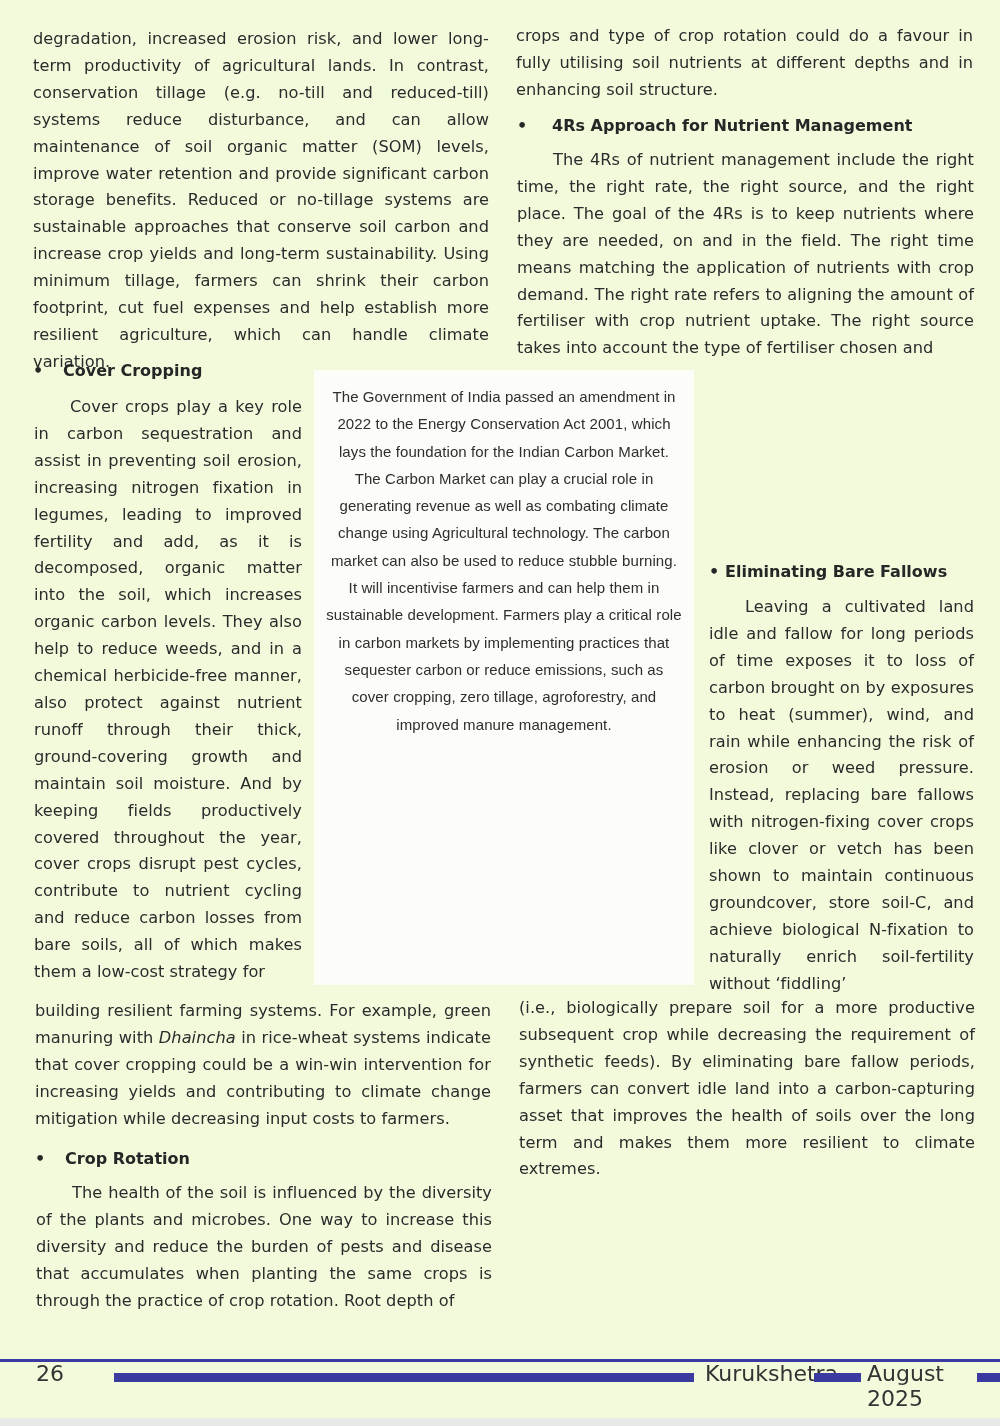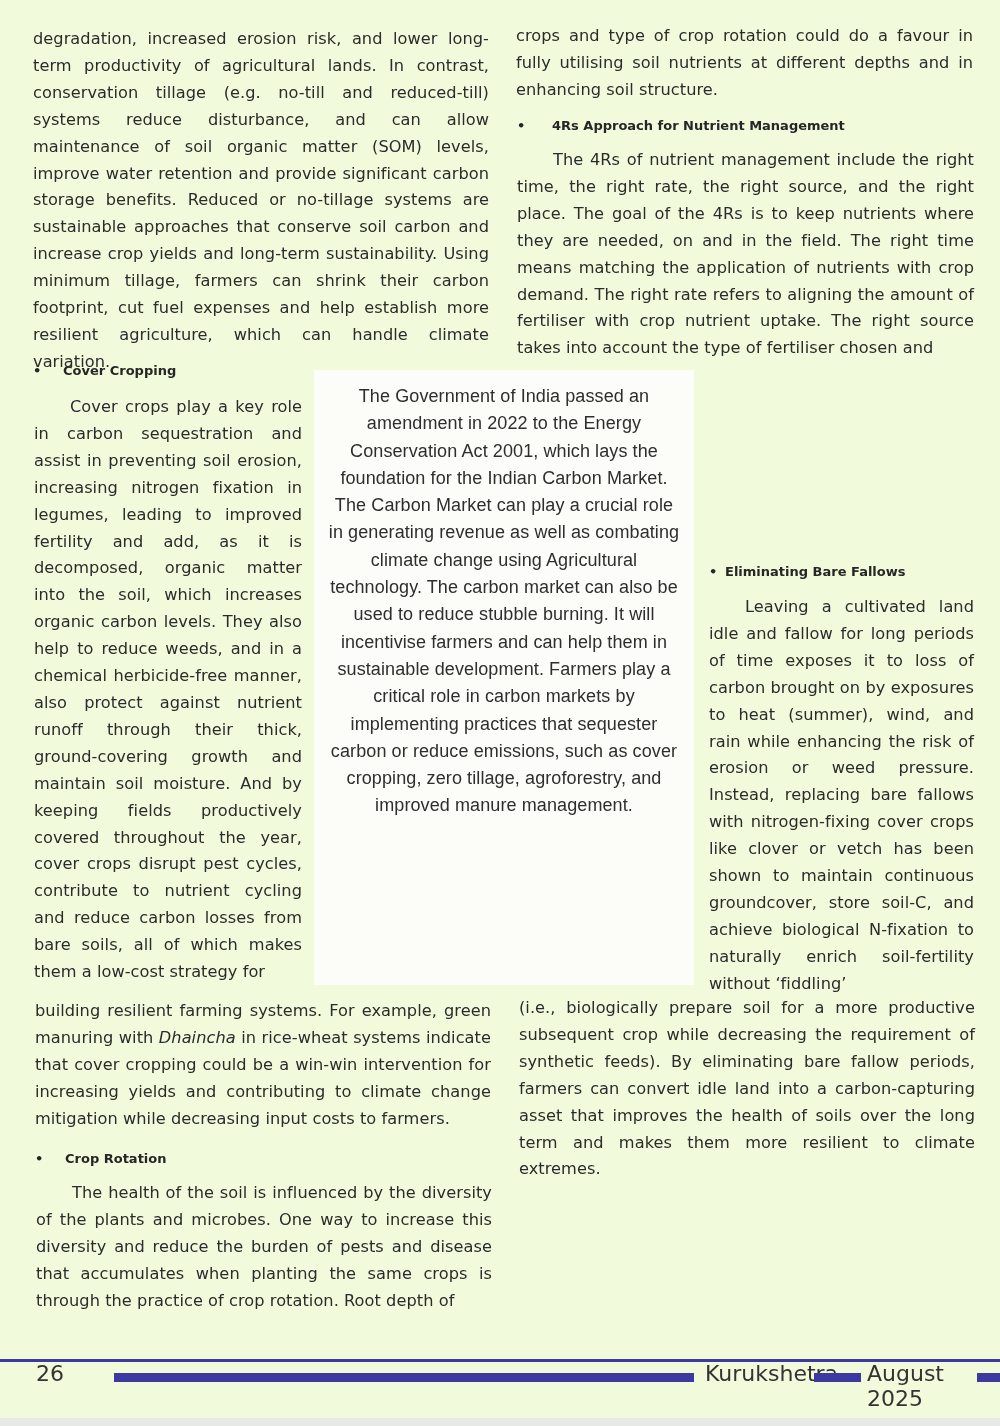--- a/index.html
+++ b/index.html
@@ -11,32 +11,32 @@
   }
   .page { position: absolute; left: 0; top: 0; width: 1000px; height: 1426px; }
   .para {
     position: absolute; margin: 0;
     font-size: 16.2px; line-height: 26.9px;
     text-align: justify; letter-spacing: 0.05px;
   }
   .indent { text-indent: 36px; }
   .heading {
     position: absolute; margin: 0;
-    font-weight: bold; font-size: 13px; line-height: 24px; color: #262626;
+    font-weight: bold; font-size: 16px; line-height: 24px; color: #262626;
   }
   .bullet { display: inline-block; width: 30px; }
   .bullet-tight { display: inline-block; width: 16px; }
   .callout {
     position: absolute; left: 314px; top: 370px; width: 380px; height: 615px;
     background: #fcfdf8;
   }
   .callout p {
     margin: 0; padding: 13px 12px 0 12px;
     font-family: "Liberation Sans", sans-serif;
-    font-size: 18px; line-height: 27.3px; text-align: center; color: #2e2e2e;
+    font-size: 15px; line-height: 27.3px; text-align: center; color: #2e2e2e;
     letter-spacing: 0.1px;
   }
   .footer-line { position: absolute; left: 0; top: 1359px; width: 1000px; height: 3px; background: #3b3aa0; }
   .footer-bar { position: absolute; top: 1373px; height: 9px; background: #3b3aa0; }
   .footer-text { position: absolute; top: 1361px; font-size: 22px; color: #333; font-family: "DejaVu Sans", sans-serif; }
   .bottom-edge { position: absolute; left: 0; top: 1418px; width: 1000px; height: 8px; background: #e6e9e6; }
   em { font-style: italic; }
 </style>
 </head>
 <body>

